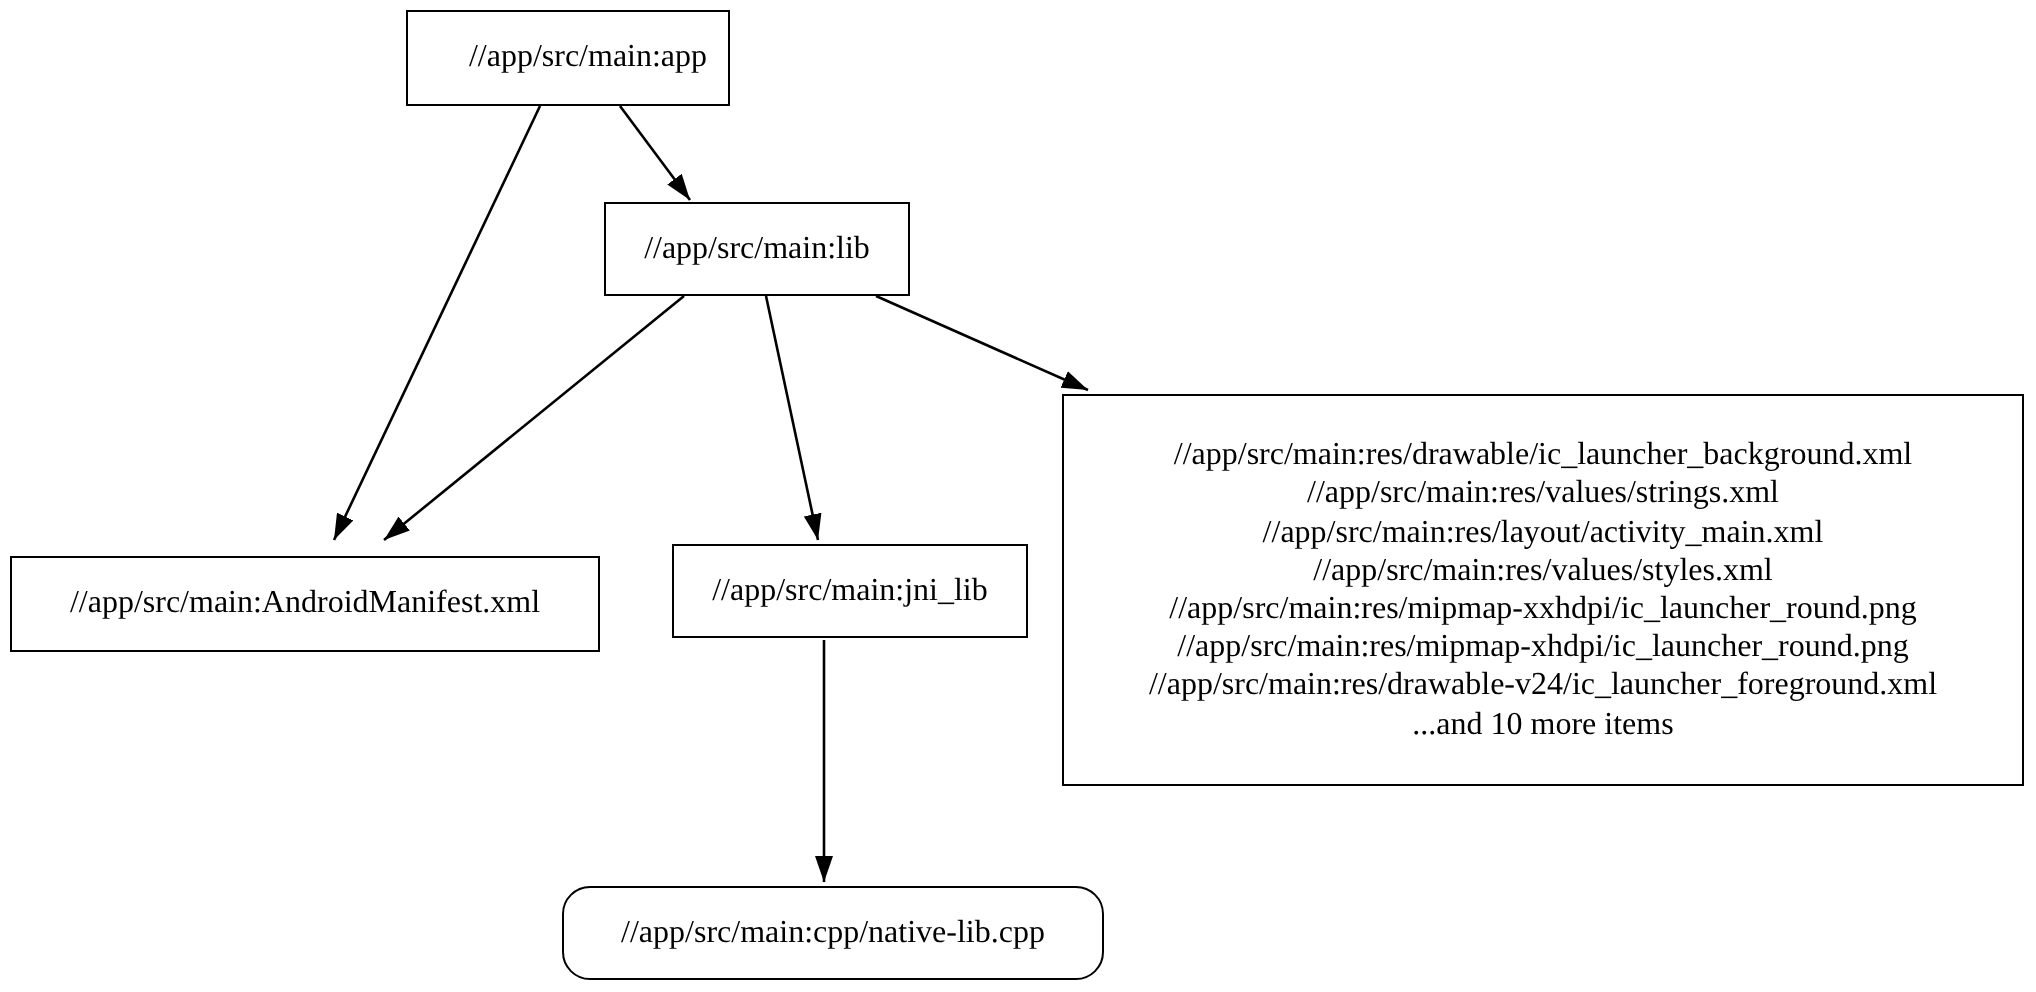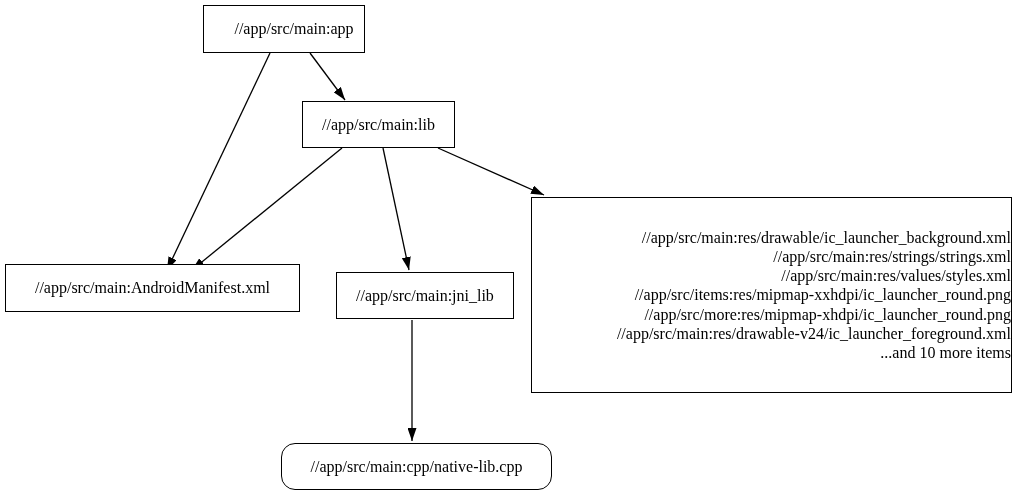--- a/index.html
+++ b/index.html
@@ -26,27 +26,26 @@
     align-items: center;
     justify-content: center;
     text-align: center;
     font-size: 16px;
     white-space: nowrap;
   }
   .node.multiline {
     flex-direction: column;
     justify-content: center;
     line-height: 19.2px;
-    padding: 2px 0;
-    align-items: flex-end;
+    padding: 2px 20px;
   }
   
   #node-app        { left: 203px; top:   5px; width: 162px; height: 48px; padding-left: 20px; }
   #node-lib        { left: 302px; top: 101px; width: 153px; height: 47px; align-items: center; }
-  #node-manifest   { left:   5px; top: 264px; width: 295px; height: 48px; }
+  #node-manifest   { left:   5px; top: 278px; width: 295px; height: 48px; }
   #node-jni-lib    { left: 336px; top: 272px; width: 178px; height: 47px; }
   #node-res-files  { left: 531px; top: 197px; width: 481px; height: 196px; }
   #node-native-lib { left: 281px; top: 443px; width: 271px; height: 47px; border-radius: 14px; }
   line.edge {
     stroke: #000000;
     stroke-width: 1.3;
   }
 </style>
 </head>
 <body>
@@ -78,24 +77,25 @@
   <div class="node" id="node-manifest">
     <span>//app/src/main:AndroidManifest.xml</span>
   </div>
 
   <div class="node" id="node-jni-lib">
     <span>//app/src/main:jni_lib</span>
   </div>
 
   <div class="node multiline" id="node-res-files">
     <span>//app/src/main:res/drawable/ic_launcher_background.xml</span>
-    <span>//app/src/main:res/strings/strings.xml</span>
+    <span>//app/src/main:res/values/strings.xml</span>
+    <span>//app/src/main:res/layout/activity_main.xml</span>
     <span>//app/src/main:res/values/styles.xml</span>
-    <span>//app/src/items:res/mipmap-xxhdpi/ic_launcher_round.png</span>
-    <span>//app/src/more:res/mipmap-xhdpi/ic_launcher_round.png</span>
+    <span>//app/src/main:res/mipmap-xxhdpi/ic_launcher_round.png</span>
+    <span>//app/src/main:res/mipmap-xhdpi/ic_launcher_round.png</span>
     <span>//app/src/main:res/drawable-v24/ic_launcher_foreground.xml</span>
     <span>...and 10 more items</span>
   </div>
 
   <div class="node" id="node-native-lib">
     <span>//app/src/main:cpp/native-lib.cpp</span>
   </div>
 
 </div>
 

